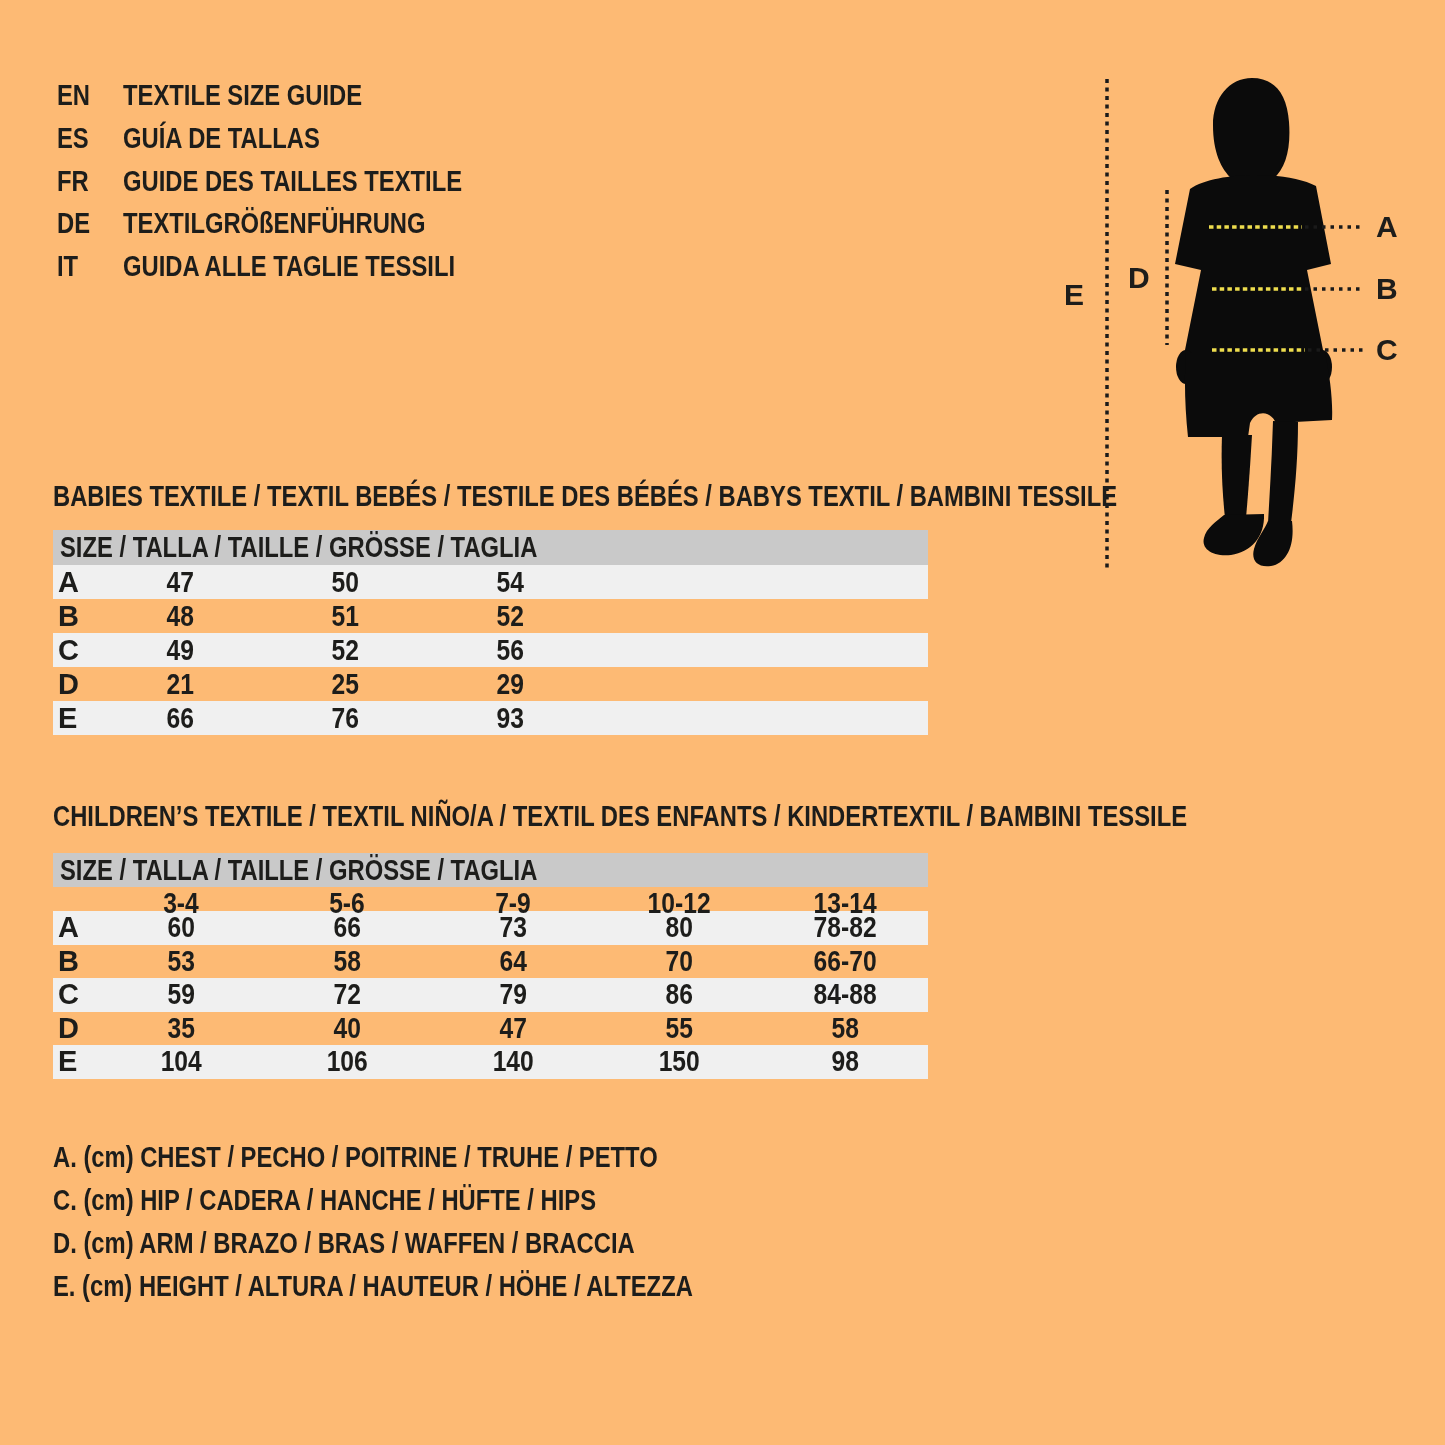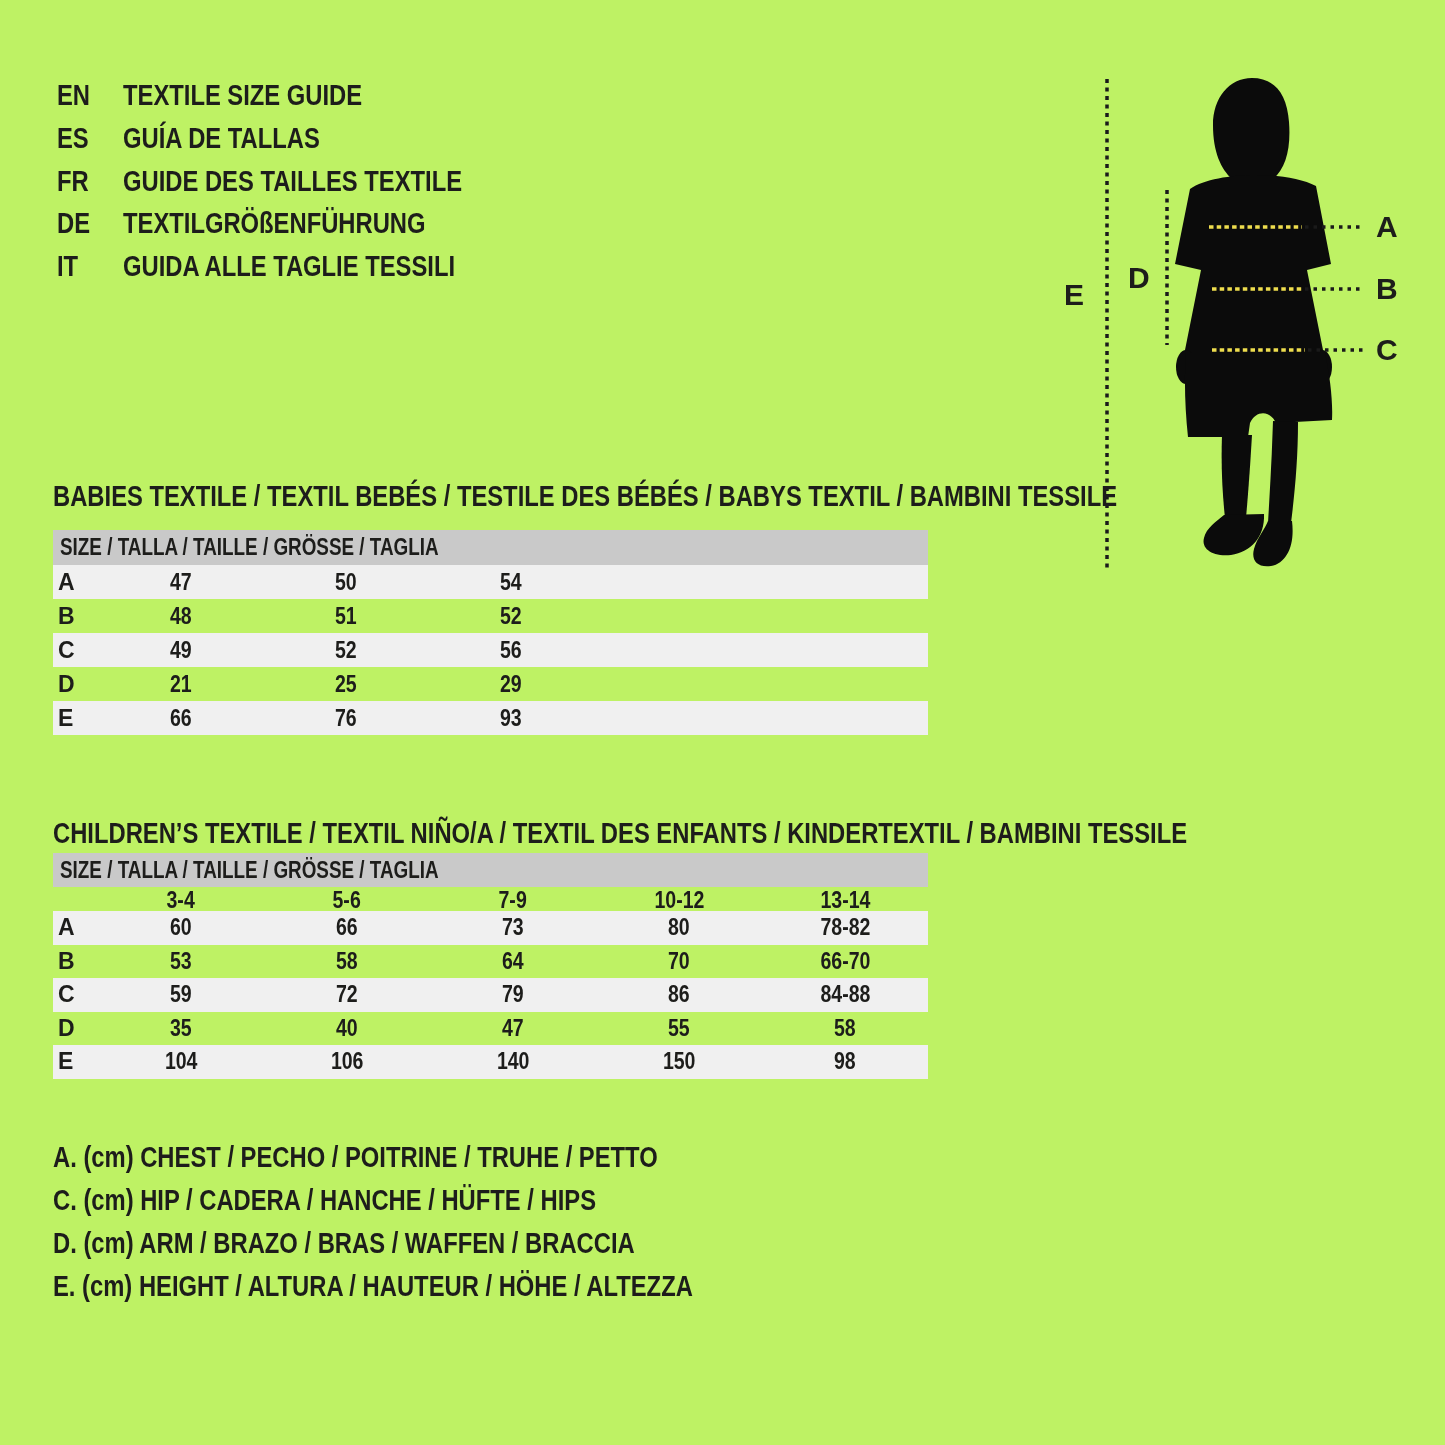--- a/index.html
+++ b/index.html
@@ -1,33 +1,33 @@
 <!DOCTYPE html>
 <html><head>
 <meta charset="utf-8">
 <style>
   html,body{margin:0;padding:0;background:#ffffff;}
   .page{
-    position:relative;width:1445px;height:1445px;background:#bef264;overflow:hidden;
+    position:relative;width:1445px;height:1445px;background:#fdba74;overflow:hidden;
     font-family:"Liberation Sans",sans-serif;font-weight:700;color:#1d1d1b;
   }
   .cond{display:inline-block;transform:scaleX(0.82);transform-origin:0 50%;white-space:nowrap;}
 
   
   .lang-header{position:absolute;left:57px;top:74px;display:grid;grid-template-columns:66px auto;
     font-size:29px;line-height:42.8px;}
   .lang-code{white-space:nowrap;}
 
   
   .section-title{position:absolute;left:53px;font-size:29px;line-height:34px;white-space:nowrap;}
   .babies-title{top:479px;}
-  .children-title{top:799px;margin-top:17px;}
-
-  
-  .size-table{position:absolute;left:53px;width:875px;font-size:23px;}
+  .children-title{top:799px;}
+
+  
+  .size-table{position:absolute;left:53px;width:875px;font-size:29px;}
   .babies-table{top:530px;}
   .children-table{top:853px;}
   .bar{background:#c9c9c9;display:flex;align-items:center;padding-left:7px;box-sizing:border-box;}
   .babies-table .bar{height:35px;}
   .children-table .bar{height:34px;}
   .thead,.trow{display:grid;align-items:center;}
   .babies-table .thead{height:33px;}
   .babies-table .trow{height:34px;}
   .children-table .thead{height:24px;}
   .children-table .trow{height:33.5px;}

